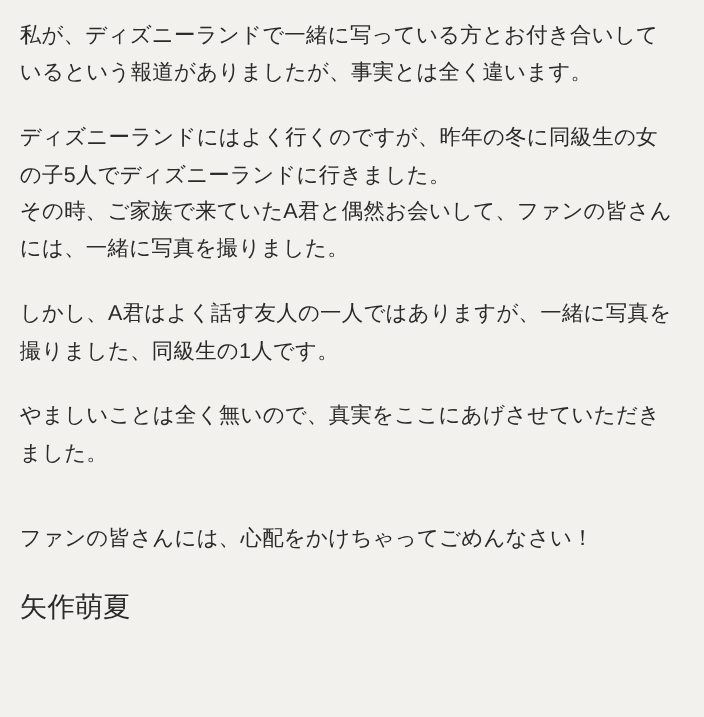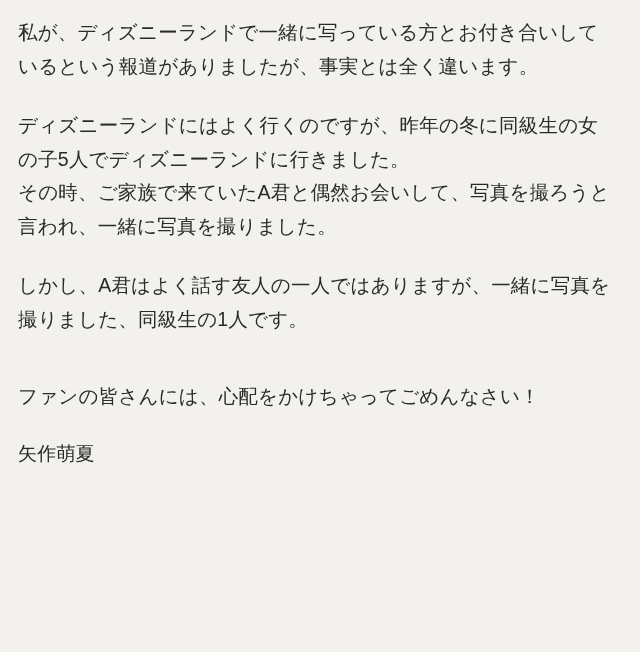--- a/index.html
+++ b/index.html
@@ -30,21 +30,21 @@
     text-align: left;
     white-space: pre-wrap;
     word-break: break-all;
   }
   .paragraph.tight {
     margin-bottom: 24px;
     margin-top: 44px;
   }
   .signature {
     margin: 0;
-    font-size: 19px;
+    font-size: 25px;
     line-height: 1.72;
     color: #2a2a2a;
     letter-spacing: 0.2px;
   }
   .page-bottom-fade {
     position: absolute;
     left: 0;
     right: 0;
     bottom: 0;
     height: 10px;
@@ -52,23 +52,24 @@
   }
 </style>
 </head>
 <body>
 
 <div id="statement-page">
 
   <p class="paragraph">私が、ディズニーランドで一緒に写っている方とお付き合いしているという報道がありましたが、事実とは全く違います。</p>
 
   <p class="paragraph">ディズニーランドにはよく行くのですが、昨年の冬に同級生の女の子5人でディズニーランドに行きました。
-その時、ご家族で来ていたA君と偶然お会いして、写真を撮ろうと言われ、一緒に写真を撮りました。</p>
+その時、ご家族で来ていたA君と偶然お会いして、ファンの皆さんには、一緒に写真を撮りました。</p>
 
   <p class="paragraph">しかし、A君はよく話す友人の一人ではありますが、一緒に写真を撮りました、同級生の1人です。</p>
 
+  <p class="paragraph">やましいことは全く無いので、真実をここにあげさせていただきました。</p>
 
   <p class="paragraph tight">ファンの皆さんには、心配をかけちゃってごめんなさい！</p>
 
   <p class="signature">矢作萌夏</p>
 
   <div class="page-bottom-fade"></div>
 </div>
 
 </body></html>

